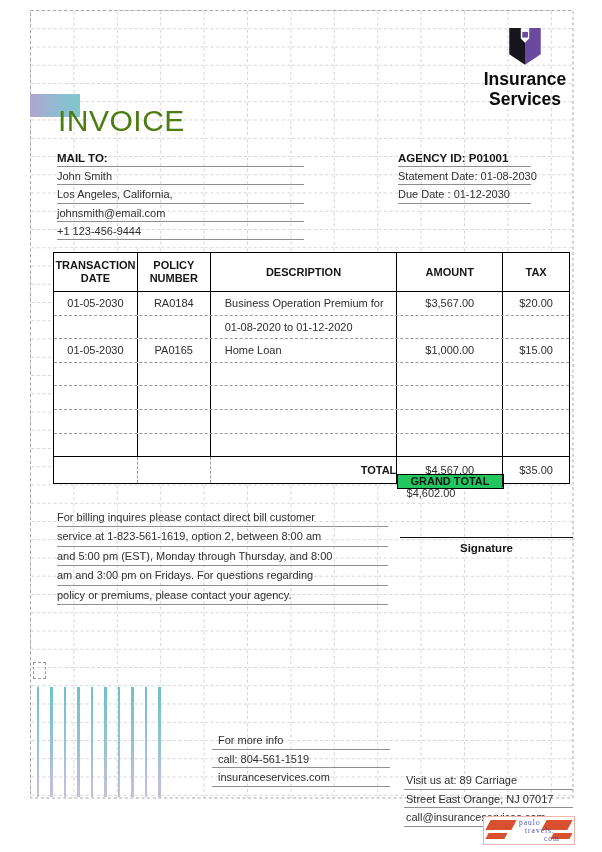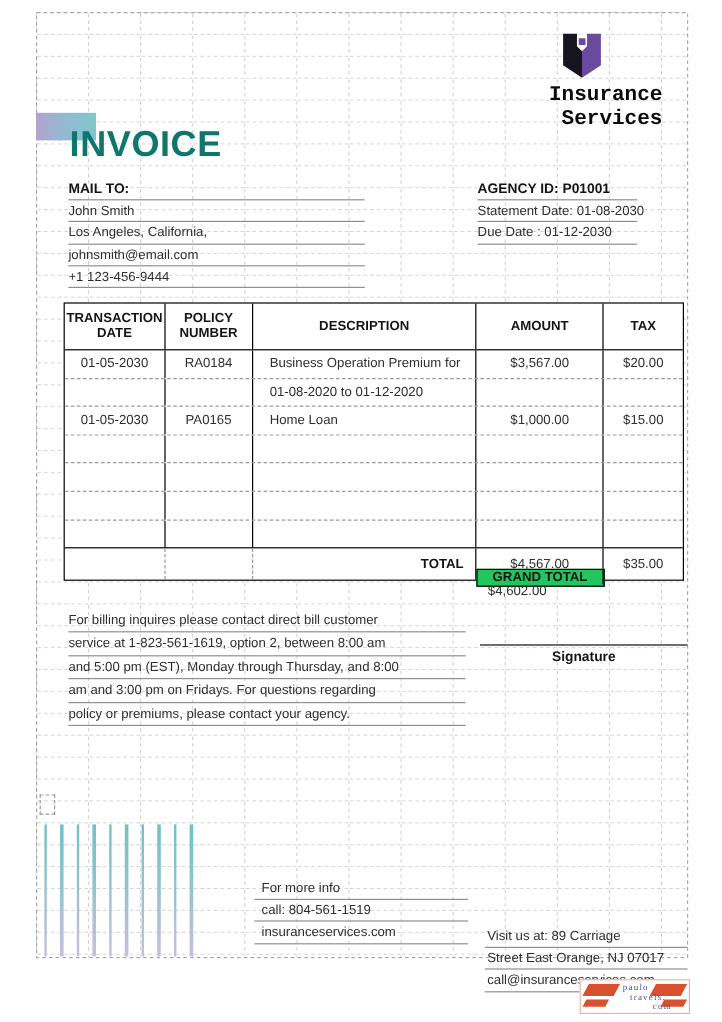--- a/index.html
+++ b/index.html
@@ -3,29 +3,29 @@
 <meta charset="utf-8">
 <style>
   html,body{margin:0;padding:0;background:#fff;}
   .page{position:relative;width:602px;height:852px;background:#ffffff;overflow:hidden;
         font-family:"Liberation Sans",sans-serif;color:#2e2e2e;}
 
   
   .grid-svg{position:absolute;left:30px;top:10px;}
 
   
-  .brand{position:absolute;left:418px;top:26px;width:134px;text-align:right;font-family:Liberation Mono, monospace;}
+  .brand{position:absolute;left:458px;top:26px;width:134px;text-align:center;}
   .brand svg{display:block;margin:0 auto 1px auto;}
   .brand-name{font-size:17.5px;font-weight:700;line-height:20px;color:#0b0b0b;}
 
   
   .grad-swatch{position:absolute;left:30px;top:94px;width:50px;height:23px;
                background:linear-gradient(90deg,#b2a4cf 0%,#93b9d2 45%,#7fc7cd 100%);}
-  .invoice-title{position:absolute;left:58px;top:104px;font-size:30px;font-weight:700;
-                 letter-spacing:.5px;color:#0f766e;}
+  .invoice-title{position:absolute;left:58px;top:104px;font-size:30px;font-weight:400;
+                 letter-spacing:.5px;color:#4d7c0f;}
 
   
   .mailto{position:absolute;left:57px;top:149px;width:247px;}
   .meta{position:absolute;left:398px;top:149px;width:133px;}
   .hrow{height:18.2px;box-sizing:border-box;border-bottom:1px solid #8f8f8f;
         font-size:11px;padding-top:3px;white-space:nowrap;overflow:visible;}
   .hrow.bold{font-weight:700;color:#151515;font-size:11.5px;}
 
   
   .invoice-table{position:absolute;left:53px;top:252px;width:517px;background:#fff;
@@ -39,21 +39,21 @@
       text-align:left !important;padding-left:14px;}
   .c4{width:106px;border-right:1px solid #000;}
   .c5{width:66px;}
   .t-head{height:38px;border-bottom:1px solid #000;}
   .t-head > div{font-weight:700;color:#151515;line-height:13px;}
   .t-body .t-row{height:22.6px;border-bottom:1px dashed #9a9a9a;}
   .t-body .t-row:last-child{border-bottom:none;}
   .t-total{height:26px;border-top:1px solid #000;}
   .t-total .c1,.t-total .c2{border-right:1px dashed #9a9a9a;}
   .t-total .c3{justify-content:flex-end !important;text-align:right !important;
-               padding-right:10px;font-weight:700;color:#151515;}
+               font-weight:700;color:#151515;}
   .grand-total{position:absolute;left:397px;top:474px;display:flex;background:#22c55e;
                border:1.5px solid #000;box-sizing:border-box;height:15px;font-size:11px;flex-direction:column;}
   .grand-total .gt-label{width:105px;border-right:1px solid #000;display:flex;align-items:center;
                justify-content:center;font-weight:700;color:#151515;box-sizing:border-box;}
   .grand-total .gt-value{width:66px;display:flex;align-items:flex-end;justify-content:center;
                padding-bottom:2px;box-sizing:border-box;}
 
   
   .billing{position:absolute;left:57px;top:508px;width:331px;}
   .note-row{height:19.4px;box-sizing:border-box;border-bottom:1px solid #909090;

